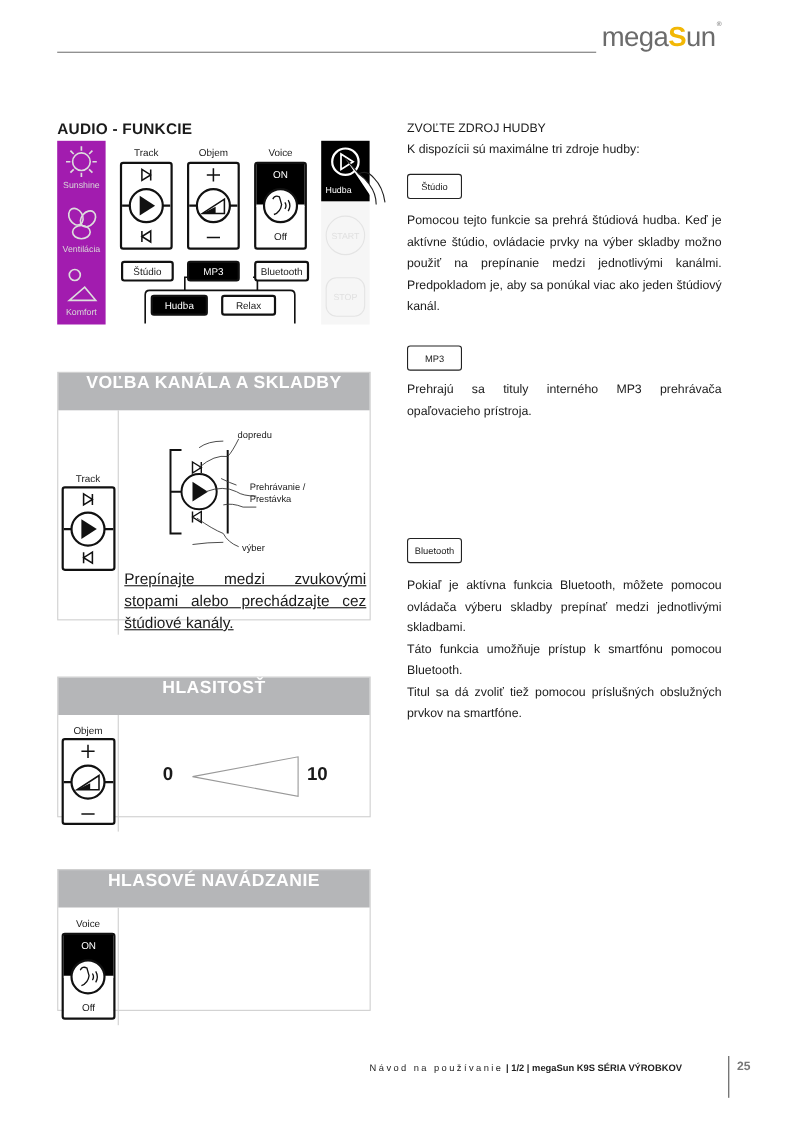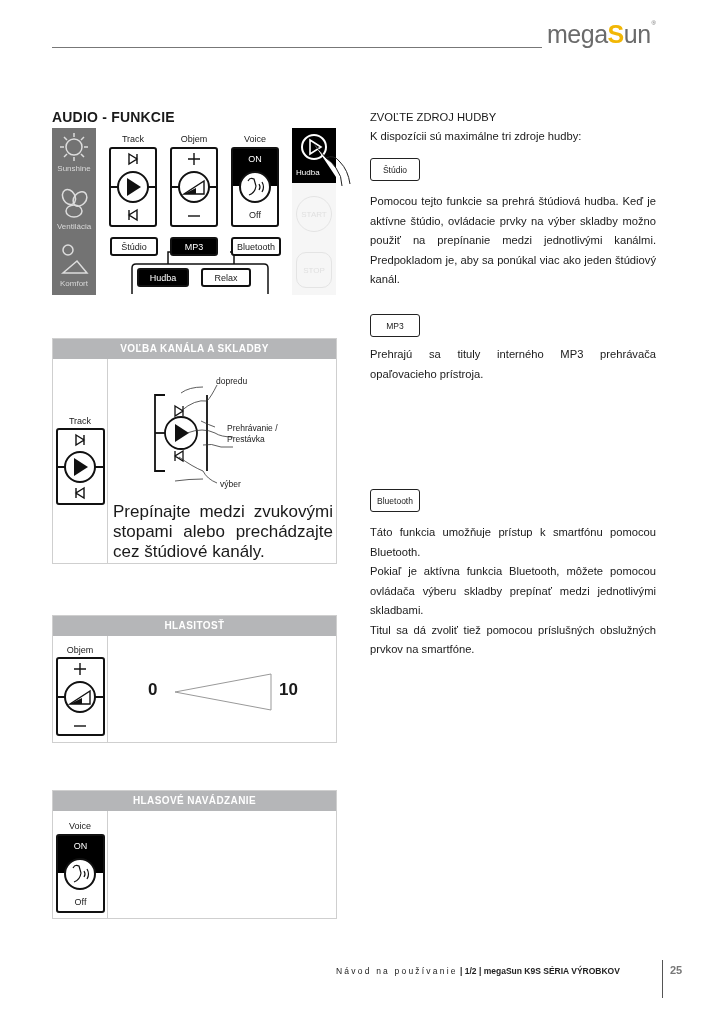--- a/index.html
+++ b/index.html
@@ -10,37 +10,37 @@
   
   .hdr-line { left: 52px; top: 47px; width: 490px; height: 1px; background: #777; }
   .logo { left: 547px; top: 20px; font-size: 25px; color: #6b6b6b; letter-spacing: -0.5px; font-family: "Liberation Sans", sans-serif; }
   .logo .s { color: #f2b705; font-weight: bold; }
   .logo .reg { font-size: 6px; vertical-align: top; margin-left: 1px; }
 
   
   .sec-title { left: 52px; top: 109px; font-weight: bold; font-size: 14px; letter-spacing: 0.2px; }
 
   
-  .ghost-col { left: 52px; top: 128px; width: 44px; height: 167px; background: #737373; }
+  .ghost-col { left: 52px; top: 128px; width: 44px; height: 167px; background: #a21caf; }
   .ghost-item { position: absolute; left: 0; width: 44px; text-align: center; color: #d8d8d8; font-size: 8px; }
   .ghost-col2 { left: 292px; top: 128px; width: 44px; height: 167px; background: #f6f6f6; }
 
   .ctrl-label { font-size: 9px; text-align: center; width: 48px; }
   .ctrl-box { width: 48px; height: 80px; border: 2px solid #111; border-radius: 3px; background: #fff; }
   .pill { position: absolute; height: 19px; border: 2px solid #111; border-radius: 3px; font-size: 9px; display: flex; align-items: center; justify-content: center; background: #fff; }
   .pill.dark { background: #000; color: #fff; }
 
   
   .rcol { left: 370px; width: 286px; font-size: 11.2px; line-height: 19.5px; }
   .rcol p { text-align: justify; }
   .src-btn { position: absolute; left: 370px; height: 23px; border: 1.5px solid #222; border-radius: 3px; font-size: 8.5px; display: flex; align-items: center; justify-content: center; }
 
   
   .tbl { position: absolute; left: 52px; width: 285px; border: 1px solid #cfcfcf; }
-  .tbl-h { height: 20px; background: #b5b6b8; color: #fff; font-weight: bold; font-size: 10px; text-align: center; line-height: 20px; letter-spacing: 0.4px; }
+  .tbl-h { height: 34px; background: #b5b6b8; color: #fff; font-weight: bold; font-size: 16px; text-align: center; line-height: 20px; letter-spacing: 0.4px; }
   .tbl-body { position: relative; }
   .tbl-sep { position: absolute; left: 54px; top: 0; bottom: 0; width: 1px; background: #cfcfcf; }
 
   
   .footer { left: 336px; top: 966px; font-size: 8.5px; color: #222; }
   .footer .sp { letter-spacing: 2.2px; }
   .footer b { font-weight: bold; }
   .footer-vline { left: 662px; top: 960px; width: 1px; height: 38px; background: #555; }
   .pagenum { left: 670px; top: 964px; font-size: 11px; font-weight: bold; color: #777; }
 </style>
@@ -159,22 +159,22 @@
   <p>Pomocou tejto funkcie sa prehrá štúdiová hudba. Keď je aktívne štúdio, ovládacie prvky na výber skladby možno použiť na prepínanie medzi jednotlivými kanálmi. Predpokladom je, aby sa ponúkal viac ako jeden štúdiový kanál.</p>
 </div>
 
 <div class="src-btn" style="top:314px;width:50px;">MP3</div>
 <div class="abs rcol" style="top:345px">
   <p>Prehrajú sa tituly interného MP3 prehrávača opaľovacieho prístroja.</p>
 </div>
 
 <div class="src-btn" style="top:489px;width:50px;">Bluetooth</div>
 <div class="abs rcol" style="top:523px">
+  <p>Pokiaľ je aktívna funkcia Bluetooth, môžete pomocou ovládača výberu skladby prepínať medzi jednotlivými skladbami.</p>
   <p>Táto funkcia umožňuje prístup k smartfónu pomocou Bluetooth.</p>
-  <p>Pokiaľ je aktívna funkcia Bluetooth, môžete pomocou ovládača výberu skladby prepínať medzi jednotlivými skladbami.</p>
   <p>Titul sa dá zvoliť tiež pomocou príslušných obslužných prvkov na smartfóne.</p>
 </div>
 
 <div class="tbl" style="top:338px;height:226px;">
   <div class="tbl-h">VOĽBA KANÁLA A SKLADBY</div>
   <div class="tbl-body" style="height:204px;">
     <div class="tbl-sep"></div>
     <div class="abs" style="left:0;top:57px;width:54px;text-align:center;font-size:9px;">Track</div>
     <div class="abs ctrl-box" style="left:3px;top:69px;width:49px;height:77px;">
       <svg class="abs" style="left:0;top:0" width="45" height="73" viewBox="0 0 45 73">
@@ -193,21 +193,21 @@
       <path d="M30 35 L38 40 L30 45 Z M38 35 L38 45" fill="none" stroke="#111" stroke-width="1.3"></path>
       <path d="M38 80 L30 85 L38 90 Z M30 80 L30 90" fill="none" stroke="#111" stroke-width="1.3"></path>
       <path d="M36 40 Q50 28 62 30 Q66 26 72 14 M36 22 Q44 16 58 16" fill="none" stroke="#333" stroke-width="0.8"></path>
       <path d="M42 62 Q58 56 70 62 Q76 66 88 66 M56 50 Q64 54 70 56 M58 74 Q66 72 76 76 L88 76" fill="none" stroke="#333" stroke-width="0.8"></path>
       <path d="M34 86 Q48 96 58 100 Q62 108 72 112 M30 110 Q44 108 58 108" fill="none" stroke="#333" stroke-width="0.8"></path>
     </svg>
     <div class="abs" style="left:163px;top:17px;font-size:8.5px;">dopredu</div>
     <div class="abs" style="left:174px;top:64px;font-size:8.5px;">Prehrávanie /</div>
     <div class="abs" style="left:174px;top:75px;font-size:8.5px;">Prestávka</div>
     <div class="abs" style="left:167px;top:120px;font-size:8.5px;">výber</div>
-    <div class="abs" style="left:60px;top:143px;width:220px;font-size:17px;line-height:20px;text-align:justify;text-align-last:left;">Prepínajte medzi zvukovými stopami alebo prechádzajte cez štúdiové kanály.</div>
+    <div class="abs" style="left:60px;top:143px;width:220px;font-size:14px;line-height:20px;text-align:justify;text-align-last:left;text-decoration:underline;">Prepínajte medzi zvukovými stopami alebo prechádzajte cez štúdiové kanály.</div>
   </div>
 </div>
 
 <div class="tbl" style="top:615px;height:128px;">
   <div class="tbl-h">HLASITOSŤ</div>
   <div class="tbl-body" style="height:106px;">
     <div class="tbl-sep"></div>
     <div class="abs" style="left:0;top:9px;width:54px;text-align:center;font-size:9px;">Objem</div>
     <div class="abs ctrl-box" style="left:3px;top:21px;width:49px;height:79px;">
       <svg class="abs" style="left:0;top:0" width="45" height="75" viewBox="0 0 45 75">

